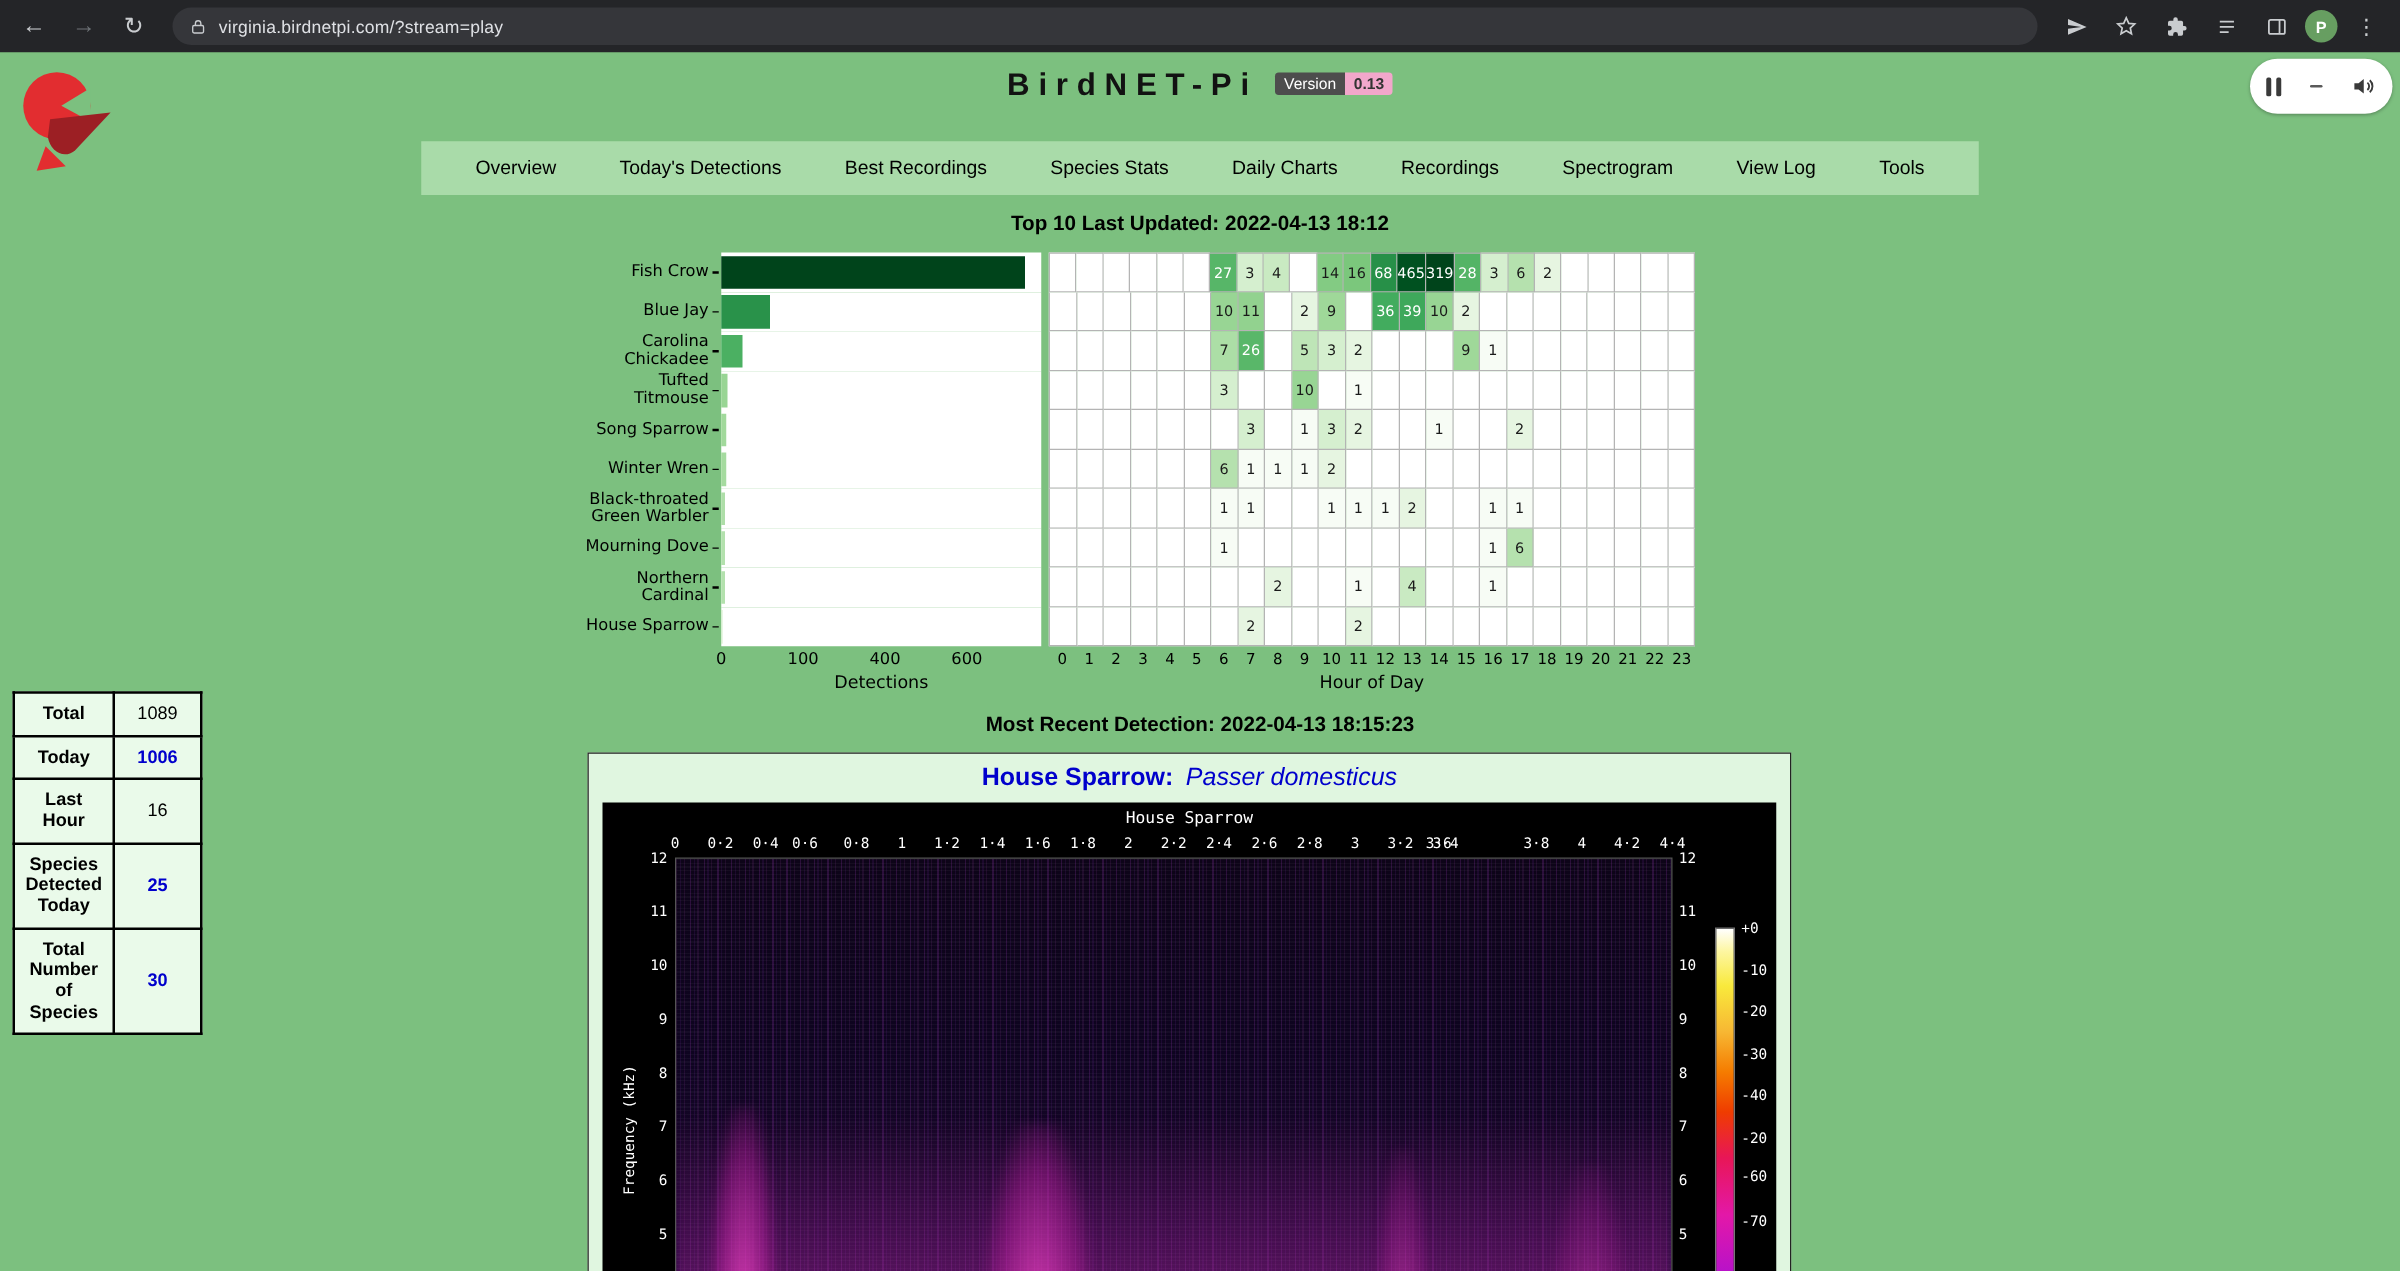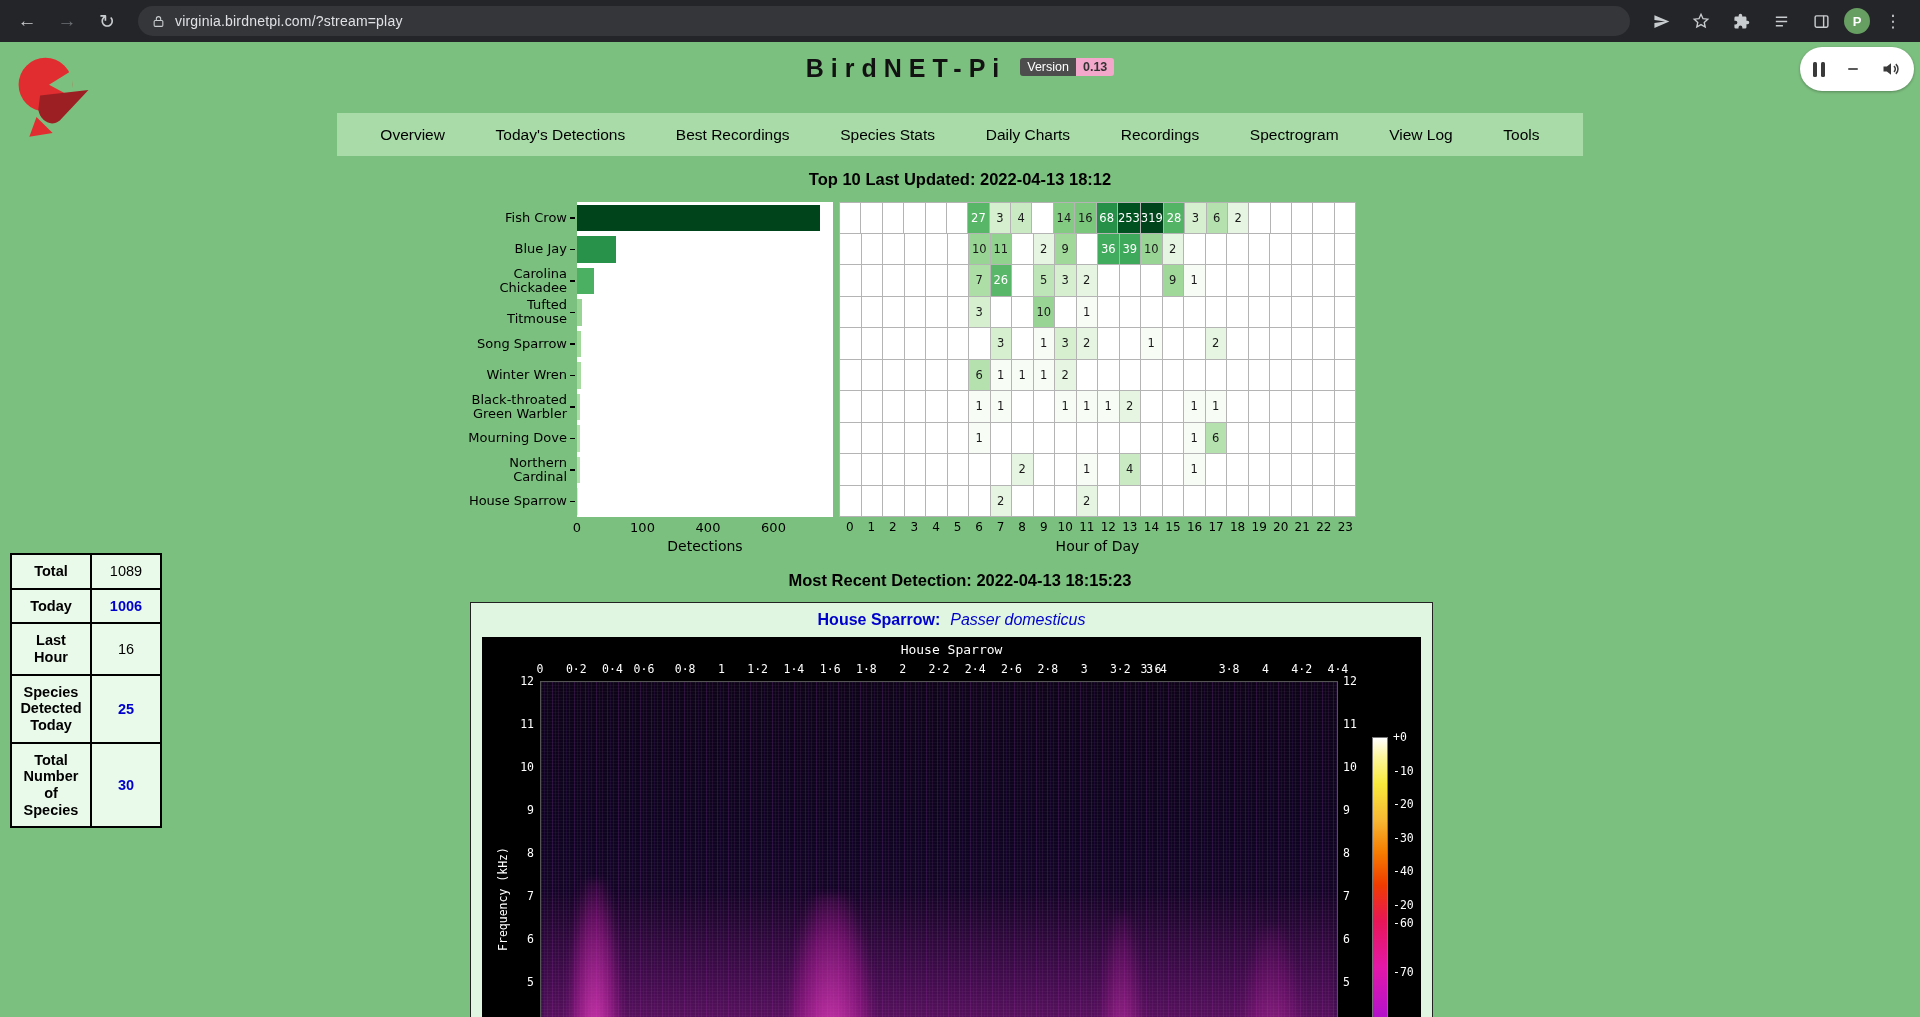--- a/index.html
+++ b/index.html
@@ -52,21 +52,21 @@
 
   
   .stats{position:absolute;left:10px;top:511px;border-collapse:collapse;background:var(--table-bg,#eafaea);font-size:14.5px}
   .stats td{border:2px solid #000;text-align:center;vertical-align:middle;padding:8px 8px}
   .s-label{width:80px;font-weight:bold;line-height:1.15}
   .s-value{width:70px}
   .s-link{color:var(--link-blue,#0000cc);font-weight:bold;cursor:pointer}
 
   
   .panel{width:963px;margin:12px 0 0 470px;background:var(--panel-bg,#e0f6e0);border:1px solid #222;padding-top:8px;text-align:center}
-  .panel-title{font-size:16px;color:var(--link-blue,#0000cc);cursor:pointer;display:inline-block}
+  .panel-title{font-size:20px;color:var(--link-blue,#0000cc);cursor:pointer;display:inline-block}
   .panel-title b{font-weight:bold}
   .panel-title i{font-style:italic;margin-left:10px}
   .conf{font-size:15px;color:#000;margin-top:3px}
 
   
   .spectro{width:939px;height:560px;margin:8px auto 0;background:#000;position:relative;overflow:hidden;font-family:"DejaVu Sans Mono",monospace;color:#fff;text-align:left}
   .sp-title{position:absolute;top:5px;left:0;width:100%;text-align:center;font-size:13px}
   .t-tick{position:absolute;top:25px;transform:translateX(-50%);font-size:11.5px}
   .f-tick{position:absolute;font-size:11.5px}
   .f-left{left:20px;width:32px;text-align:right}
@@ -189,21 +189,21 @@
             <div class="heat-cell"></div>
             <div class="heat-cell"></div>
             <div class="heat-cell"></div>
             <div class="heat-cell" style="background: rgb(87, 182, 104); color: rgb(255, 255, 255);">27</div>
             <div class="heat-cell" style="background: rgb(213, 239, 207);">3</div>
             <div class="heat-cell" style="background: rgb(201, 234, 194);">4</div>
             <div class="heat-cell"></div>
             <div class="heat-cell" style="background: rgb(131, 203, 131);">14</div>
             <div class="heat-cell" style="background: rgb(123, 199, 124);">16</div>
             <div class="heat-cell" style="background: rgb(39, 144, 72); color: rgb(255, 255, 255);">68</div>
-            <div class="heat-cell" style="background: rgb(0, 81, 32); color: rgb(255, 255, 255);">253</div>
+            <div class="heat-cell" style="background: rgb(0, 81, 32); color: rgb(255, 255, 255);">465</div>
             <div class="heat-cell" style="background: rgb(0, 68, 27); color: rgb(255, 255, 255);">319</div>
             <div class="heat-cell" style="background: rgb(84, 180, 102); color: rgb(255, 255, 255);">28</div>
             <div class="heat-cell" style="background: rgb(213, 239, 207);">3</div>
             <div class="heat-cell" style="background: rgb(181, 225, 174);">6</div>
             <div class="heat-cell" style="background: rgb(230, 245, 225);">2</div>
             <div class="heat-cell"></div>
             <div class="heat-cell"></div>
             <div class="heat-cell"></div>
             <div class="heat-cell"></div>
             <div class="heat-cell"></div>
@@ -650,21 +650,21 @@
         <span class="f-tick f-left" style="top: 295px;">6</span>
         <span class="f-tick f-right" style="top: 295px;">6</span>
         <span class="f-tick f-left" style="top: 338px;">5</span>
         <span class="f-tick f-right" style="top: 338px;">5</span>
         <span class="db-tick" style="top: 93px;">+0</span>
         <span class="db-tick" style="top: 126.6px;">-10</span>
         <span class="db-tick" style="top: 160.2px;">-20</span>
         <span class="db-tick" style="top: 193.8px;">-30</span>
         <span class="db-tick" style="top: 227.4px;">-40</span>
         <span class="db-tick" style="top: 261px;">-20</span>
-        <span class="db-tick" style="top: 279px; text-align: center;">-60</span>
+        <span class="db-tick" style="top: 292px; text-align: center;">-60</span>
         <span class="db-tick" style="top: 328.2px;">-70</span>
       </div>
   </div>
 
   <div class="player">
     <div class="pause">
         <span></span>
         <span></span>
       </div>
     <div class="seek-dash"></div>

